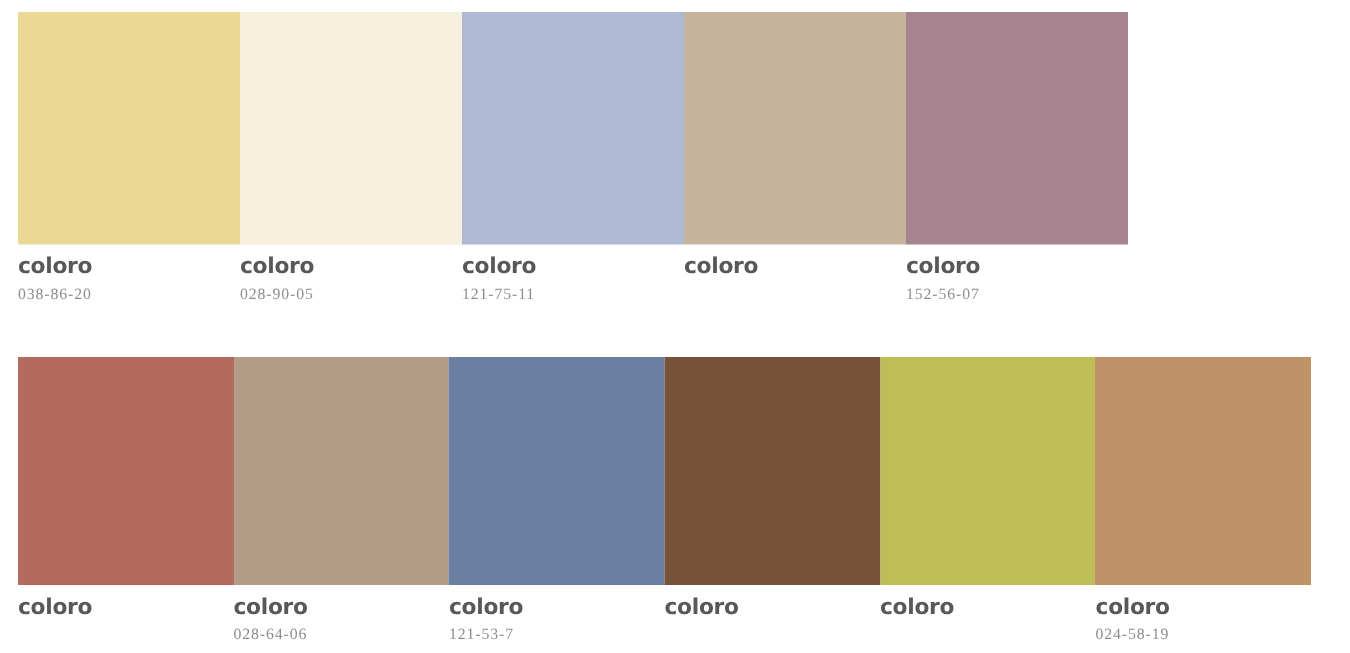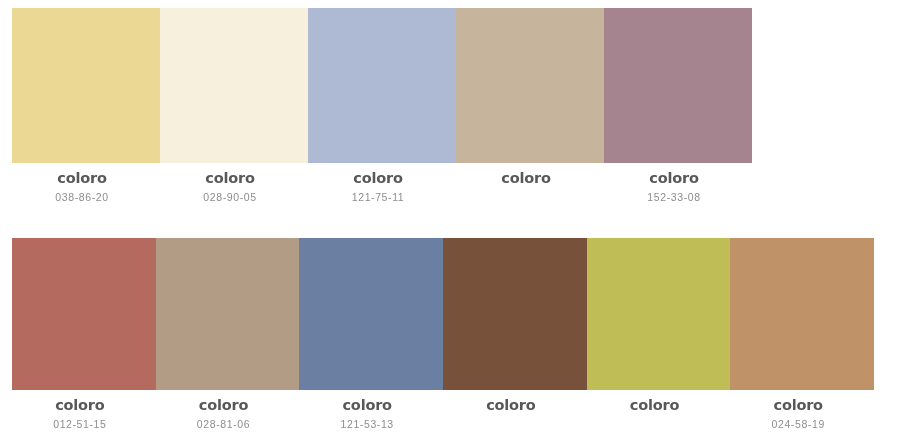--- a/index.html
+++ b/index.html
@@ -58,35 +58,34 @@
     display: flex;
     flex-direction: row;
     width: 100%;
     margin-top: 7px;
   }
 
   .swatch-label {
     flex: 1 1 0;
     padding-right: 8px;
     box-sizing: border-box;
-    text-align: center;
   }
 
   .brand-name {
     font-family: "DejaVu Sans", sans-serif;
     font-size: 14.5px;
     font-weight: bold;
     color: #58585a;
     letter-spacing: -0.2px;
     line-height: 1.15;
     white-space: nowrap;
   }
 
   .color-code {
-    font-family: Liberation Sans, sans-serif;
+    font-family: Liberation Serif, serif;
     font-size: 10.5px;
     font-weight: normal;
     color: #8d8d90;
     letter-spacing: 0.6px;
     line-height: 1.2;
     margin-top: 4px;
     white-space: nowrap;
   }
 </style>
 </head>
@@ -113,46 +112,45 @@
       </div>
       <div class="swatch-label">
         <div class="brand-name">coloro</div>
         <div class="color-code">121-75-11</div>
       </div>
       <div class="swatch-label">
         <div class="brand-name">coloro</div>
       </div>
       <div class="swatch-label">
         <div class="brand-name">coloro</div>
-        <div class="color-code">152-33-08</div>
+        <div class="color-code">152-56-07</div>
       </div>
     </div>
   </div>
 
   <div class="palette-row row-2">
     <div class="swatch-strip">
       <div class="swatch" style="background-color: rgb(181, 106, 96);"></div>
       <div class="swatch" style="background-color: rgb(178, 156, 133);"></div>
       <div class="swatch" style="background-color: rgb(107, 127, 163);"></div>
       <div class="swatch" style="background-color: rgb(119, 81, 58);"></div>
       <div class="swatch" style="background-color: rgb(191, 189, 86);"></div>
       <div class="swatch" style="background-color: rgb(191, 146, 103);"></div>
     </div>
     <div class="label-strip">
       <div class="swatch-label">
         <div class="brand-name">coloro</div>
-        <div class="color-code">012-51-15</div>
       </div>
       <div class="swatch-label">
         <div class="brand-name">coloro</div>
-        <div class="color-code">028-81-06</div>
+        <div class="color-code">028-64-06</div>
       </div>
       <div class="swatch-label">
         <div class="brand-name">coloro</div>
-        <div class="color-code">121-53-13</div>
+        <div class="color-code">121-53-7</div>
       </div>
       <div class="swatch-label">
         <div class="brand-name">coloro</div>
       </div>
       <div class="swatch-label">
         <div class="brand-name">coloro</div>
       </div>
       <div class="swatch-label">
         <div class="brand-name">coloro</div>
         <div class="color-code">024-58-19</div>

